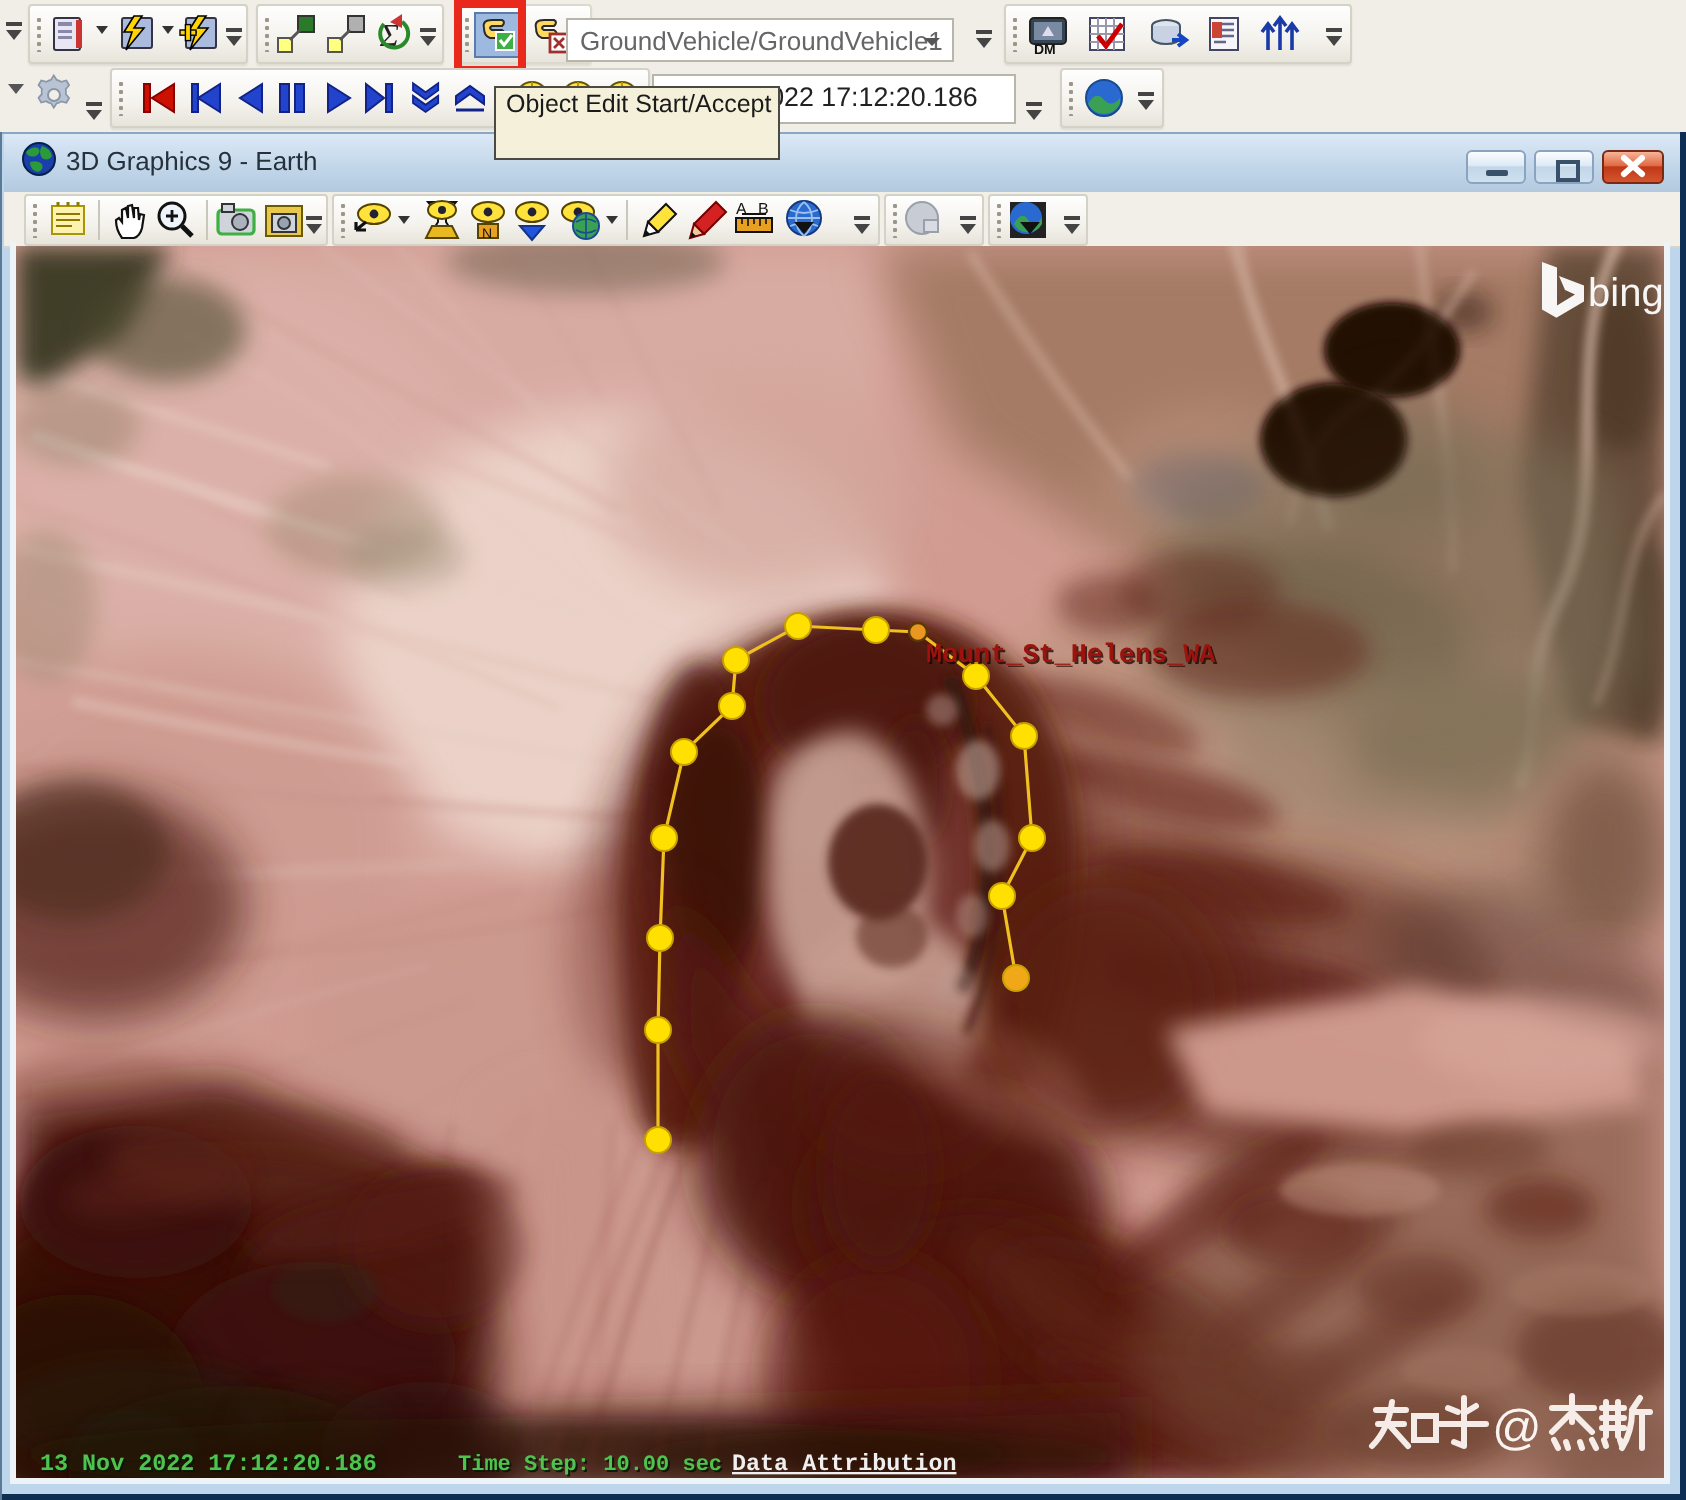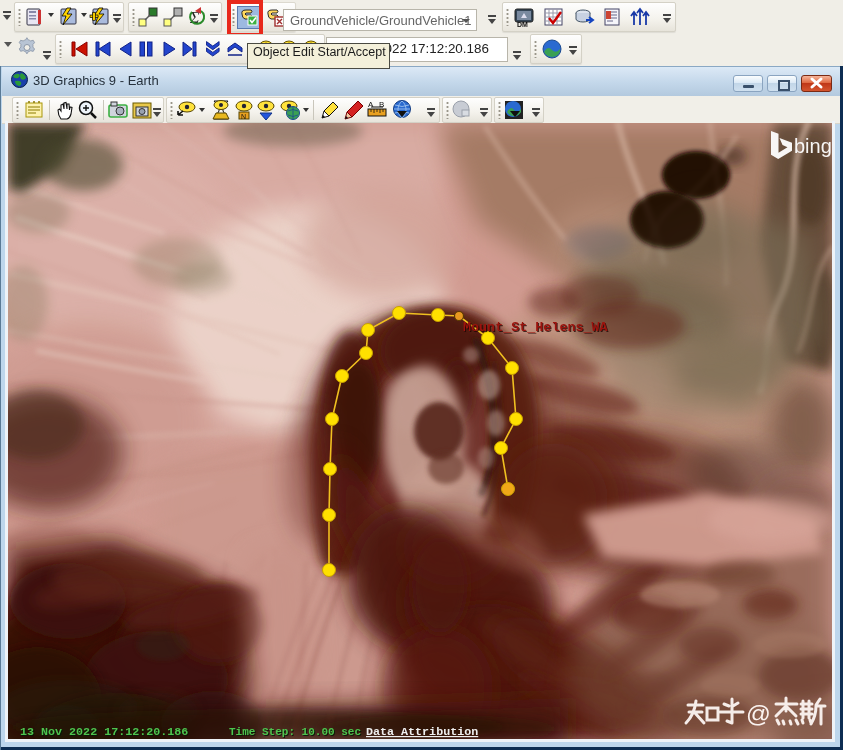--- a/index.html
+++ b/index.html
@@ -538,13 +538,13 @@
 </g>
 <text x="738" y="599" font-size="24.5" font-family="Liberation Sans" fill="#fbf3f0">@</text>
 </svg>
 </div>
 
 <div class="abs" style="left:5px;top:121px;width:3px;height:621px;background:#eef3f8;"></div>
 <div class="abs" style="left:832px;top:121px;width:3px;height:621px;background:#eef3f8;"></div>
 <div class="abs" style="left:5px;top:739px;width:830px;height:3px;background:#eef3f8;"></div>
 <div class="abs" style="left:0px;top:66px;width:1px;height:684px;background:#5a7a96;"></div>
 
-<div class="abs" style="left:247px;top:43px;width:143px;height:26px;background:#f4f0da;border:1px solid #4a4a42;box-sizing:border-box;font-size:12.5px;color:#1a1a1a;line-height:17px;padding-left:5px;white-space:nowrap;z-index:50;">Object Edit Start/Accept</div>
+<div class="abs" style="left:247px;top:43px;width:143px;height:37px;background:#f4f0da;border:1px solid #4a4a42;box-sizing:border-box;font-size:12.5px;color:#1a1a1a;line-height:17px;padding-left:5px;white-space:nowrap;z-index:50;">Object Edit Start/Accept</div>
 
 </body></html>

